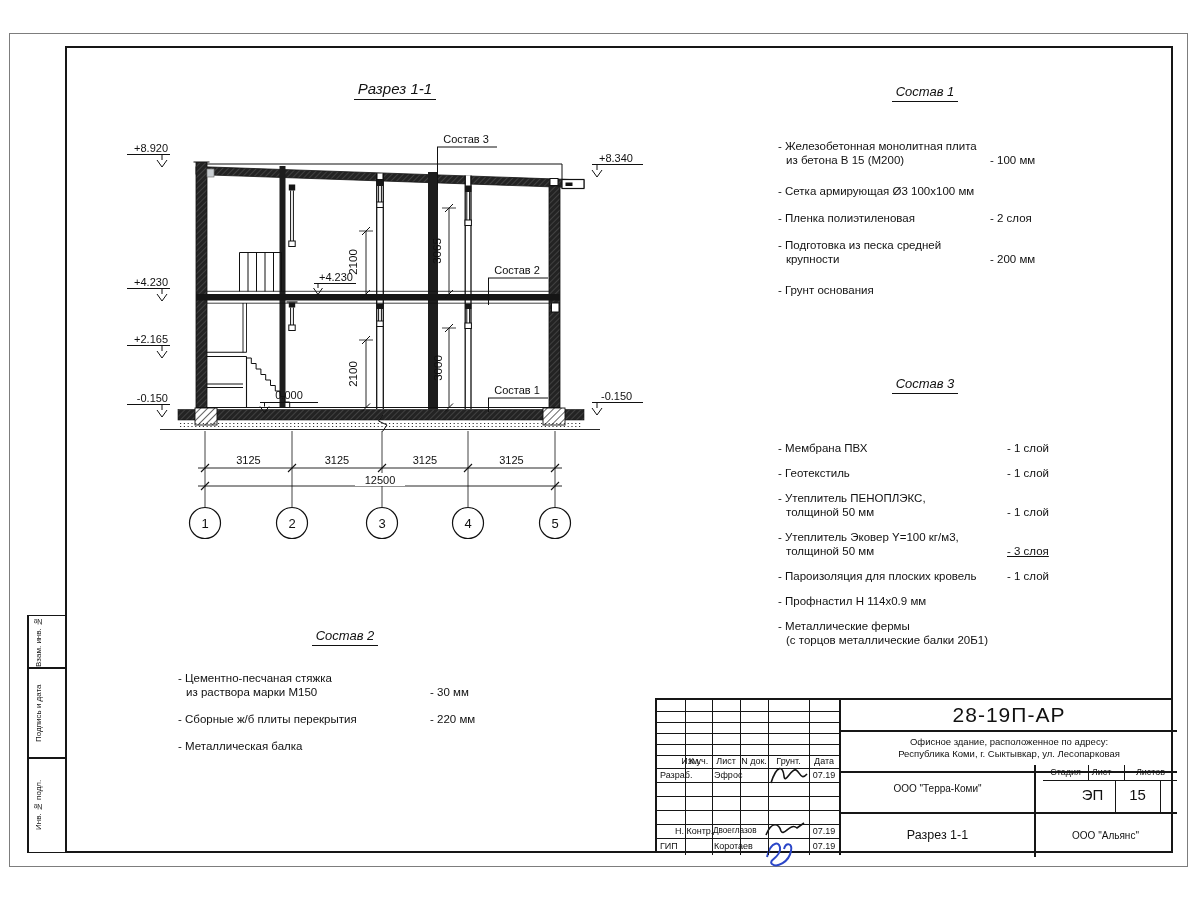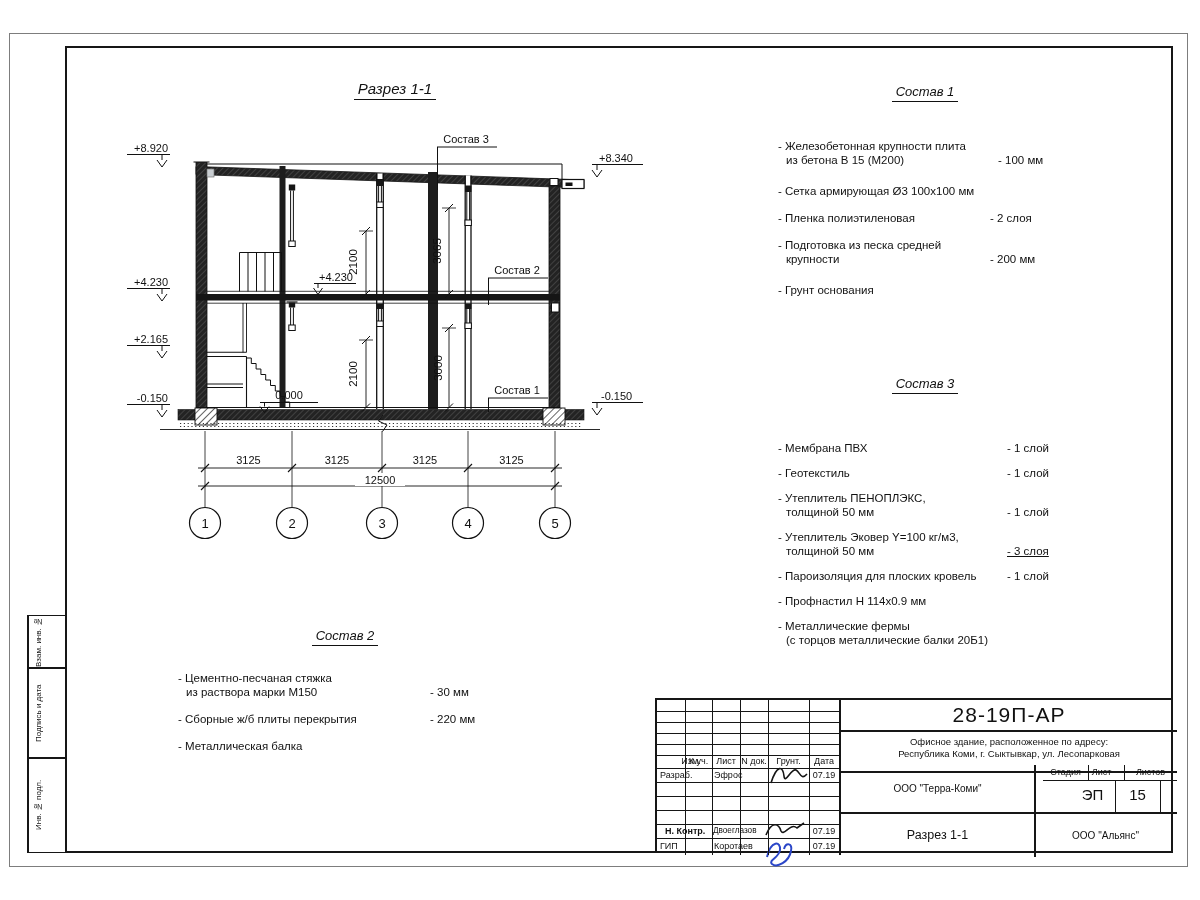--- a/index.html
+++ b/index.html
@@ -268,23 +268,23 @@
 
   <div class="abs dheading" style="left:330px;top:80px;width:130px;font-size:15px;">
     <span>Разрез 1-1</span>
   </div>
 
   <div class="abs dheading" style="left:860px;top:84px;width:130px;font-size:13px;">
     <span>Состав 1</span>
   </div>
   <div class="abs slist" style="left:778px;top:139px;width:300px;">
     <div class="s-item">
-      <div>- Железобетонная  крупности плита</div>
+      <div>- Железобетонная  монолитная плита</div>
       <div style="padding-left:8px;">из бетона В 15 (М200)</div>
-      <span class="val" style="left:220px;">- 100 мм</span>
+      <span class="val" style="left:212px;">- 100 мм</span>
     </div>
     <div class="s-item" style="margin-top:17px;">
       <div>- Сетка армирующая Ø3 100х100 мм</div>
     </div>
     <div class="s-item" style="margin-top:13px;">
       <div>- Пленка полиэтиленовая</div>
       <span class="val" style="left:212px;">-  2 слоя</span>
     </div>
     <div class="s-item" style="margin-top:13px;">
       <div>- Подготовка из песка средней</div>
@@ -368,21 +368,21 @@
     <div class="hline" style="top:138px;"></div>
     <div class="cell" style="left:0;top:56px;width:28px;text-align:center;padding-left:20px;">Изм.</div>
     <div class="cell" style="left:28px;top:56px;width:27px;text-align:center;">К.уч.</div>
     <div class="cell" style="left:55px;top:56px;width:28px;text-align:center;">Лист</div>
     <div class="cell" style="left:83px;top:56px;width:28px;text-align:center;">N док.</div>
     <div class="cell" style="left:111px;top:56px;width:41px;text-align:center;">Грунт.</div>
     <div class="cell" style="left:152px;top:56px;width:30px;text-align:center;">Дата</div>
     <div class="cell" style="left:3px;top:70px;">Разраб.</div>
     <div class="cell" style="left:57px;top:70px;">Эфрос</div>
     <div class="cell" style="left:152px;top:70px;width:30px;text-align:center;">07.19</div>
-    <div class="cell" style="left:8px;top:126px;font-weight:bold;">Н. Контр.</div>
+    <div class="cell" style="left:18px;top:126px;">Н. Контр.</div>
     <div class="cell" style="left:56px;top:126px;font-size:8.2px;">Двоеглазов</div>
     <div class="cell" style="left:152px;top:126px;width:30px;text-align:center;">07.19</div>
     <div class="cell" style="left:3px;top:141px;">ГИП</div>
     <div class="cell" style="left:57px;top:141px;">Коротаев</div>
     <div class="cell" style="left:152px;top:141px;width:30px;text-align:center;">07.19</div>
 
     <div class="tb-right">
       <div class="tb-code">28-19П-АР</div>
       <div class="tb-addr">
         <div>Офисное здание, расположенное по адресу:</div>

